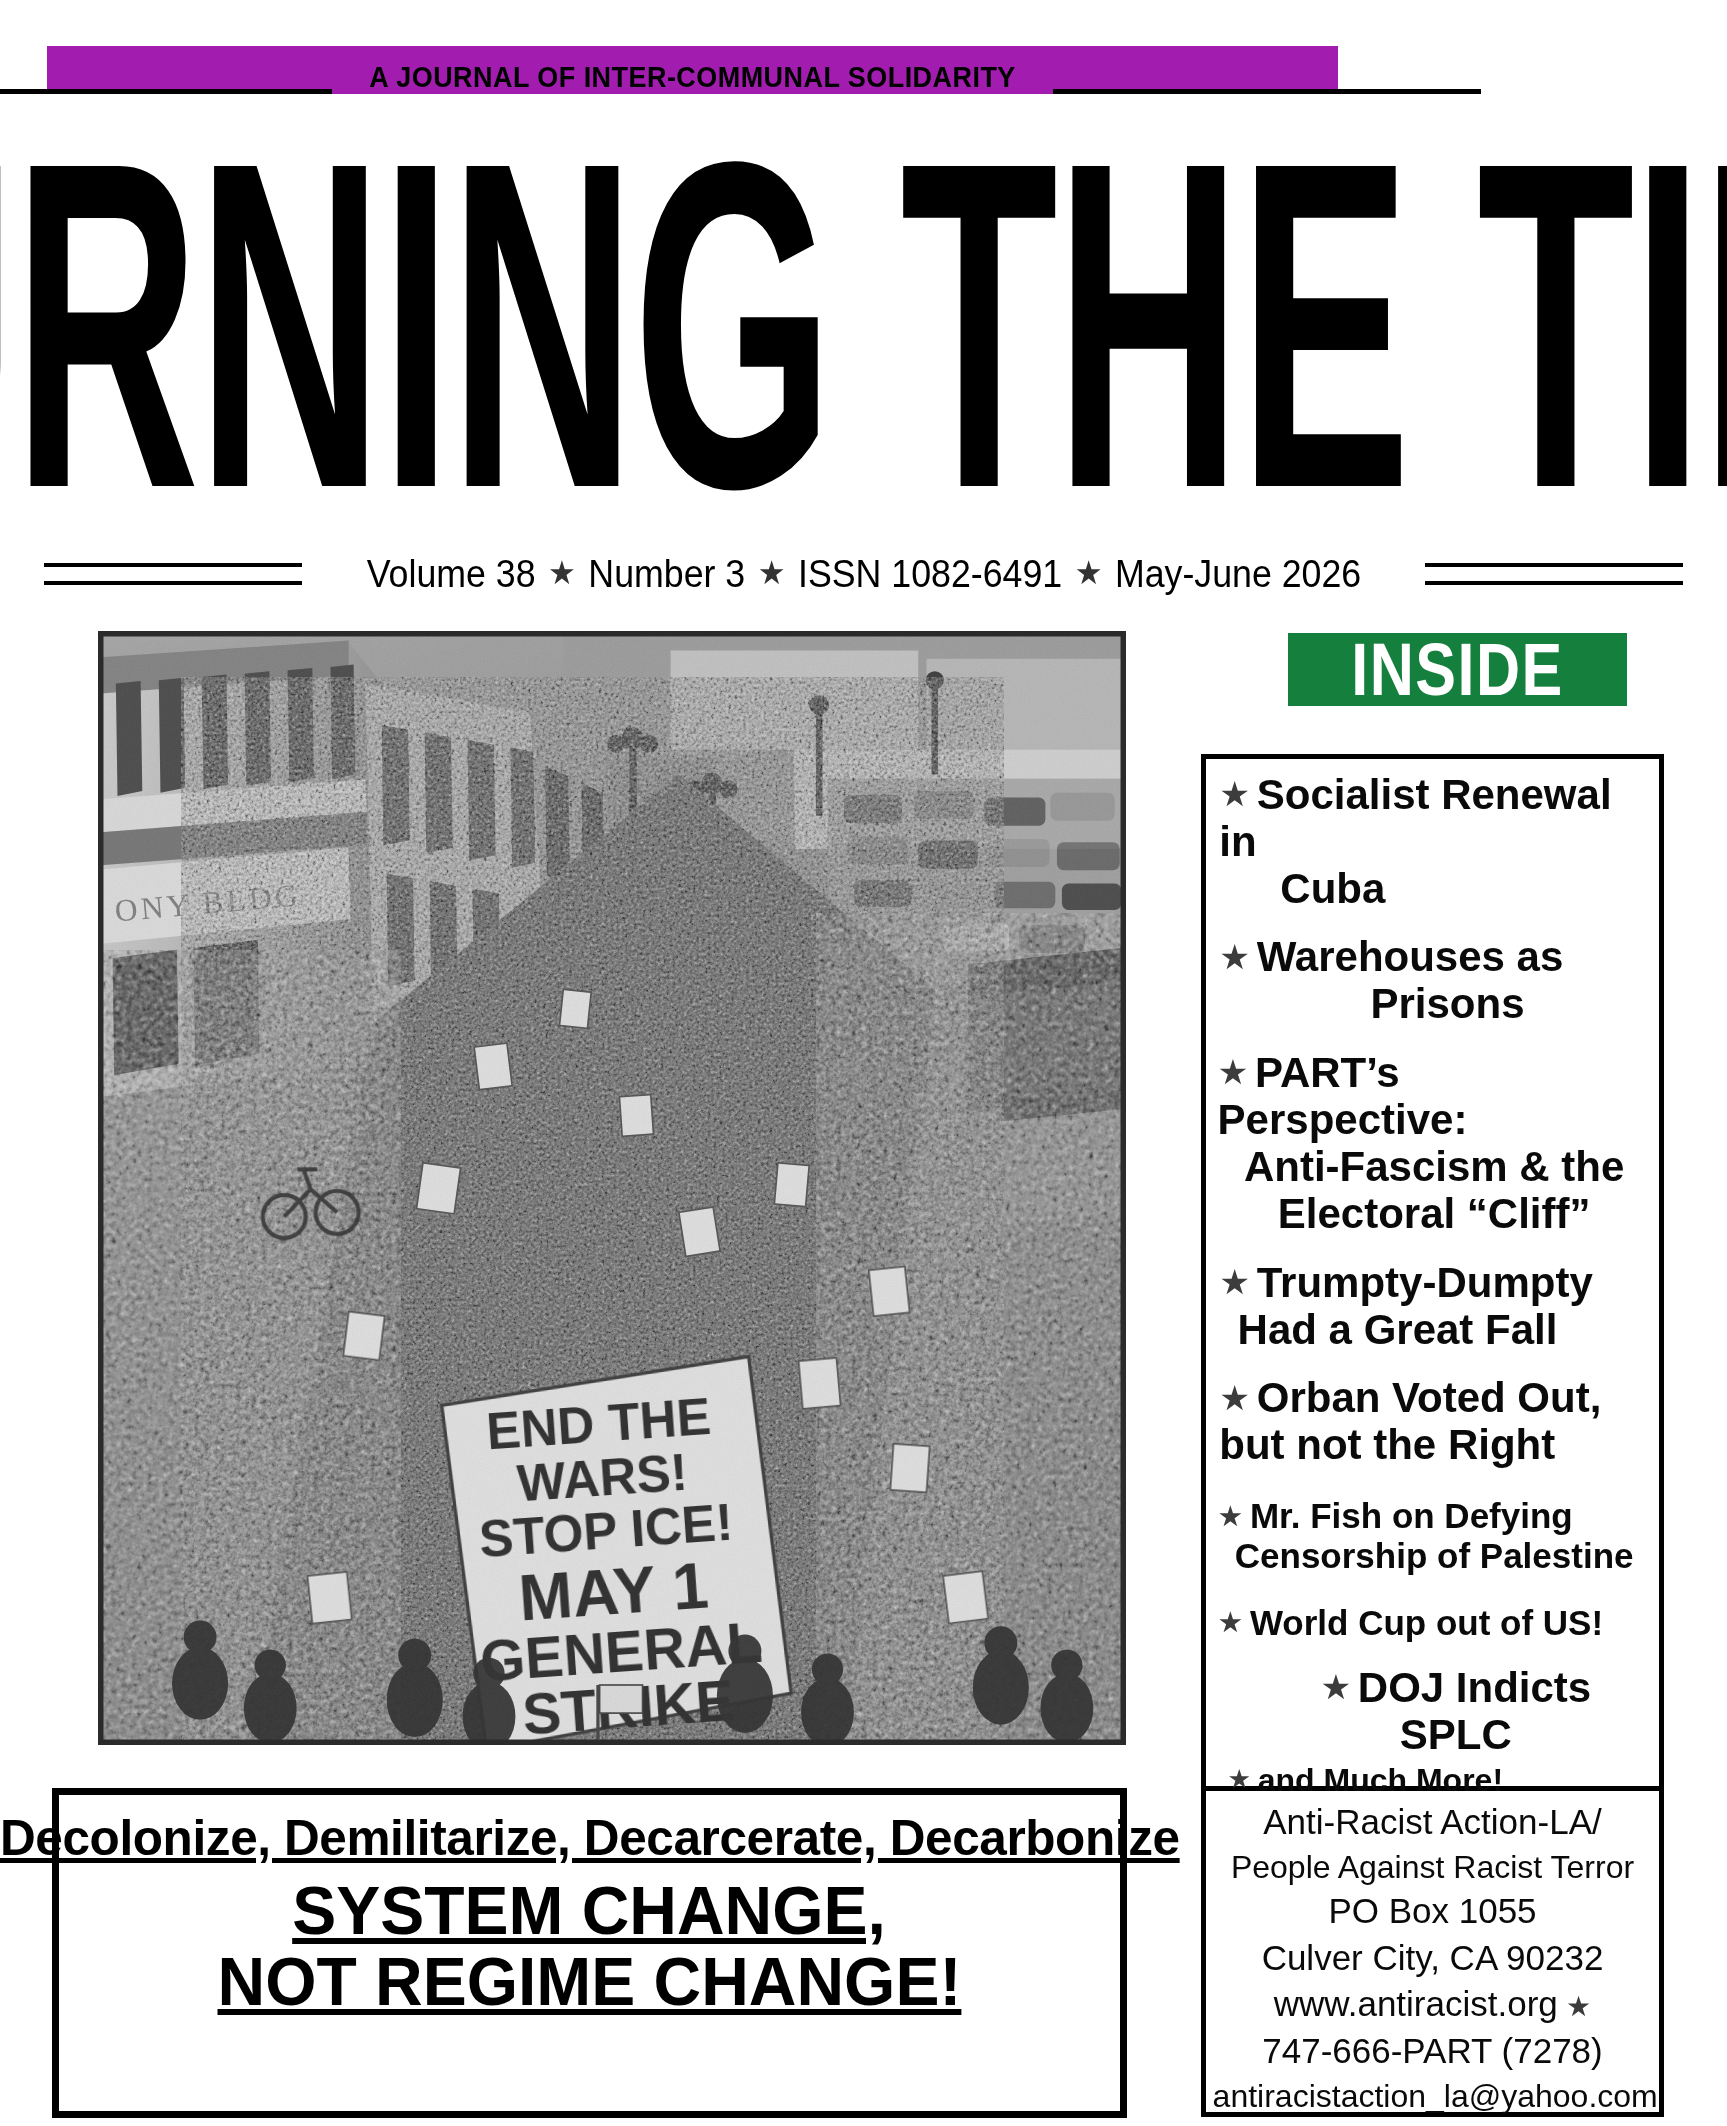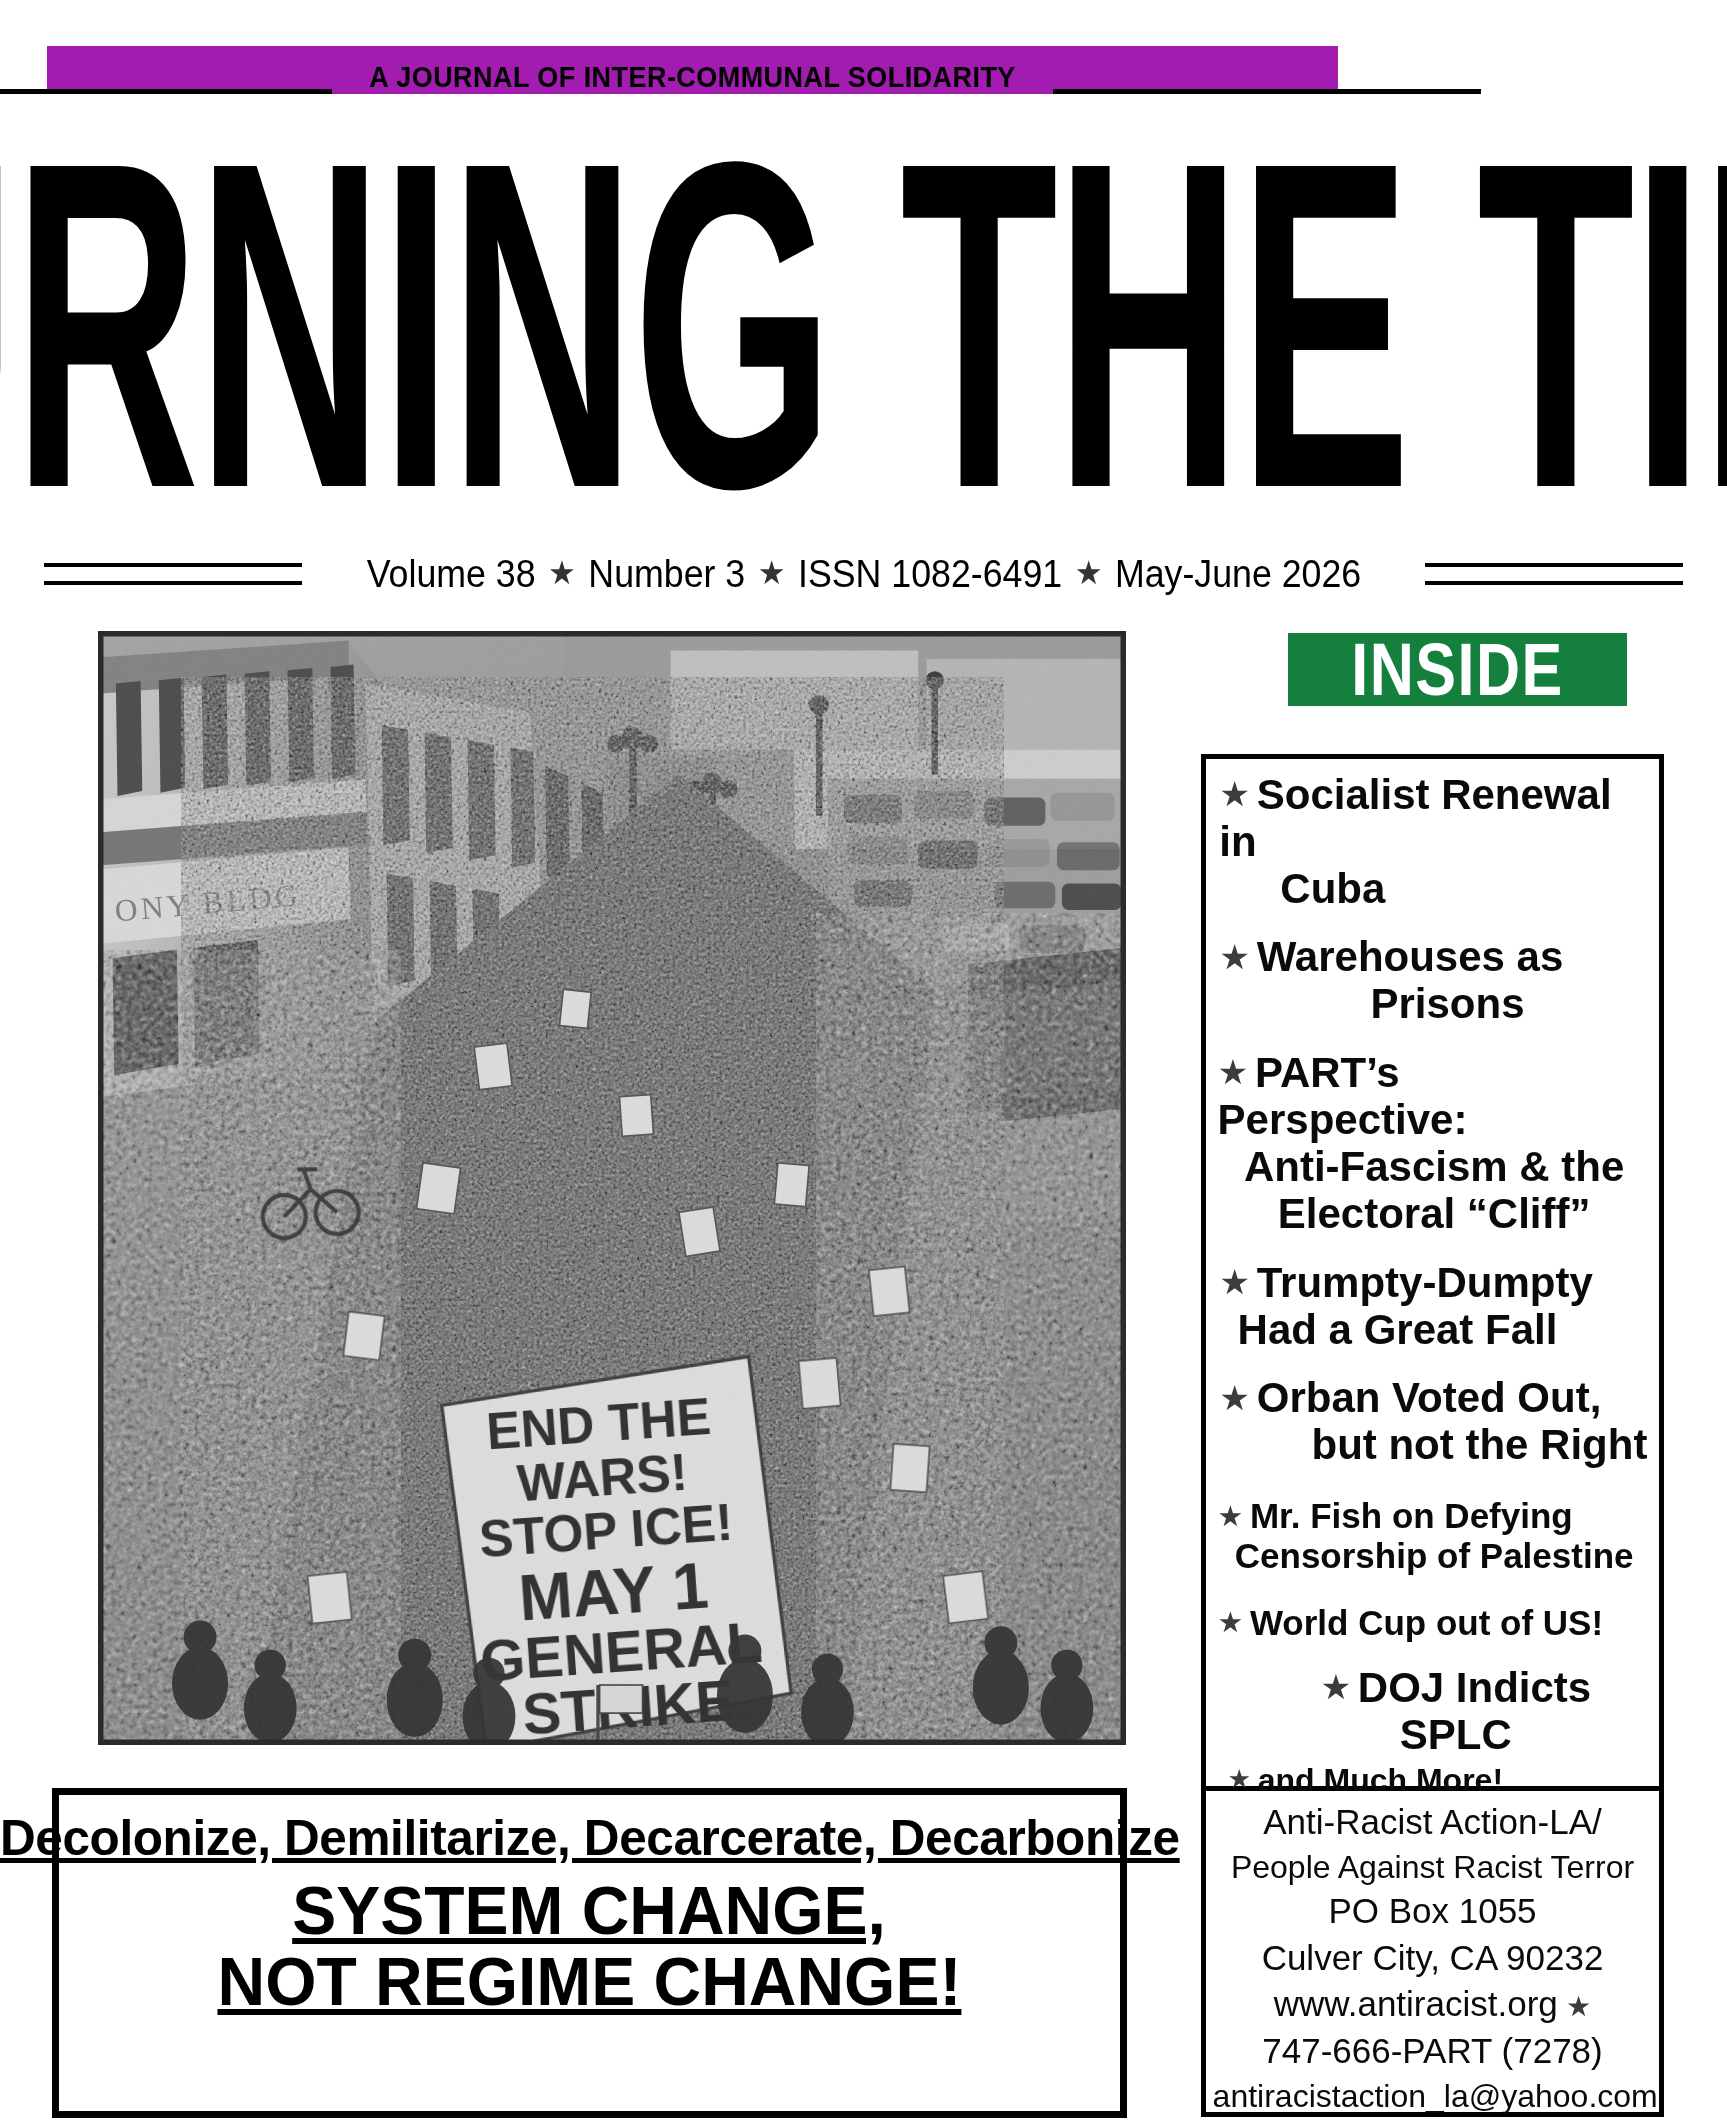--- a/index.html
+++ b/index.html
@@ -182,21 +182,21 @@
 
   .toc-item.t0 { text-align: left; padding-left: 5px; }
   .toc-item.t0 .l2 { display:block; text-align: left; padding-left: 61px; }
   .toc-item.t1 { text-align: left; padding-left: 5px; }
   .toc-item.t1 .l2 { display:block; text-align: center; padding-left: 25px;}
   .toc-item.t2 { text-align: left; padding-left: 3.3px; }
   .toc-item.t2 .l2, .toc-item.t2 .l3 { display:block; text-align:center; }
   .toc-item.t3 { text-align: left; padding-left: 5px; }
   .toc-item.t3 .l2 { display:block; text-align:left; padding-left: 18.3px; }
   .toc-item.t4 { text-align: left; padding-left: 5px; }
-  .toc-item.t4 .l2 { display:block; text-align:right; padding-right: 3.3px; }
+  .toc-item.t4 .l2 { display:block; padding-right: 3.3px; }
   .toc-item.t5 { text-align: left; padding-left: 3.3px; }
   .toc-item.t5 .l2 { display:block; text-align:center; }
   .toc-item.t6 { text-align: left; padding-left: 3.3px; }
   .toc-item.t7 { text-align: center; padding-left: 6.6px; margin-bottom: 5px; margin-left: 40px;}
   .toc-item.t8 { text-align: left; padding-left: 13.3px; }
 
   
   .contact-box {
     position: absolute;
     left: 1201px;

